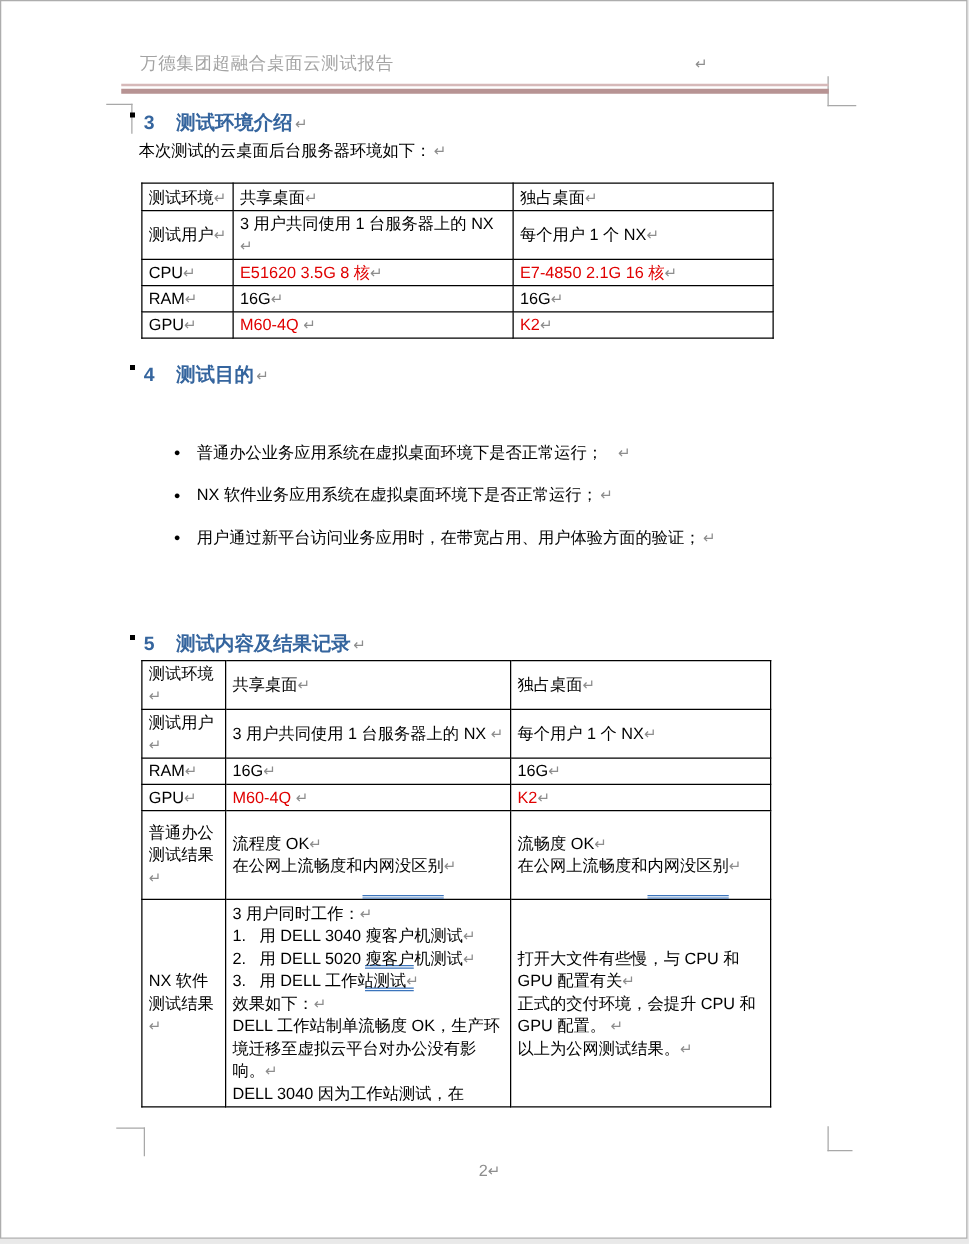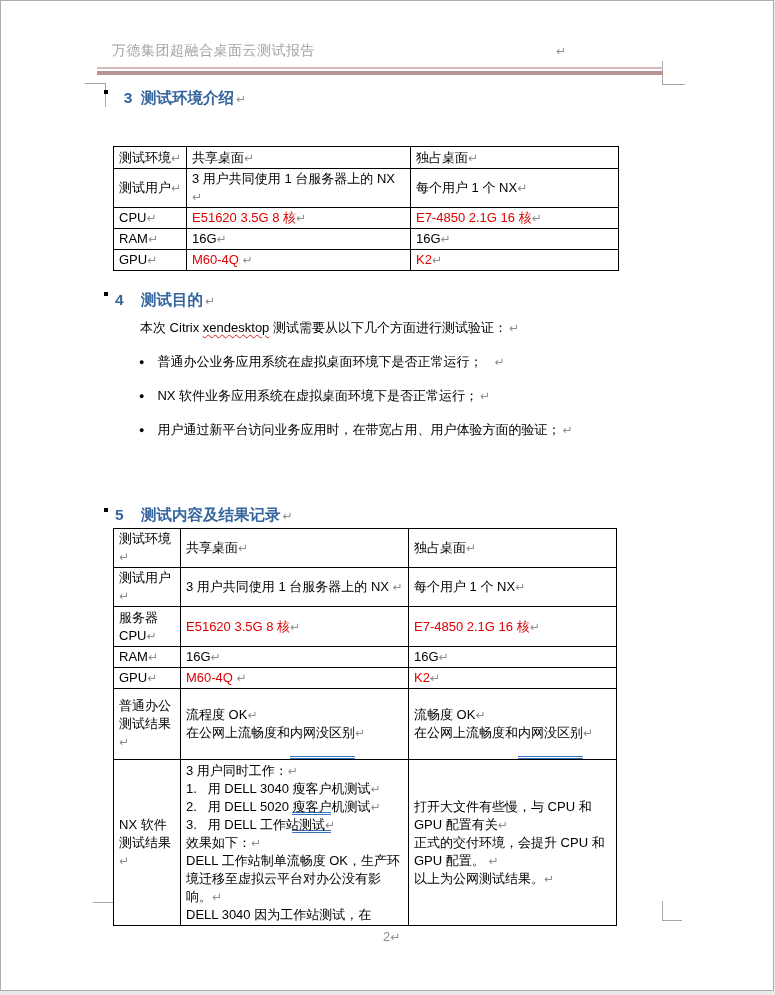--- a/index.html
+++ b/index.html
@@ -75,22 +75,25 @@
   <div class="abs crop" style="left:85px;top:83px;width:21px;height:1px;"></div>
   <div class="abs crop" style="left:105px;top:83px;width:1px;height:24px;"></div>
   <div class="abs crop" style="left:662px;top:61px;width:1px;height:24px;"></div>
   <div class="abs crop" style="left:662px;top:84px;width:23px;height:1px;"></div>
   <div class="abs crop" style="left:93px;top:902px;width:23px;height:1px;"></div>
   <div class="abs crop" style="left:115px;top:902px;width:1px;height:23px;"></div>
   <div class="abs crop" style="left:662px;top:901px;width:1px;height:20px;"></div>
   <div class="abs crop" style="left:662px;top:920px;width:20px;height:1px;"></div>
 
   <div class="abs anchor-square" style="left:104px;top:90px;"></div>
-  <div class="abs heading" style="left:115px;top:88px;text-align:center;">
+  <div class="abs heading" style="left:115px;top:88px;">
     <span class="num">3</span><span>测试环境介绍</span><span class="eop inpara">↵</span>
+  </div>
+  <div class="abs para" style="left:111px;top:112px;">
+    <span class="bindtext">本次测试的云桌面后台服务器环境如下：</span><span class="eop inpara">↵</span>
   </div>
 
   <table class="doc" style="left:113px;top:146px;width:505px;">
     <colgroup>
         <col style="width:73px;">
         <col style="width:224px;">
         <col style="width:208px;">
       </colgroup>
     <tbody>
         <tr style="height:22px;">
@@ -118,23 +121,20 @@
       <td class="red"><span class="cellpara">M60-4Q </span><span class="eop">↵</span></td>
       <td class="red"><span class="cellpara">K2</span><span class="eop">↵</span></td>
     </tr>
   </tbody>
     </table>
 
   <div class="abs anchor-square" style="left:104px;top:292px;"></div>
   <div class="abs heading" style="left:115px;top:290px;">
     <span class="num">4</span><span>测试目的</span><span class="eop inpara">↵</span>
   </div>
-  <div class="abs para" style="left:140px;top:319px;">
-    <span class="bindtext">本次 Citrix </span><span class="spell-err bindtext">xendesktop</span><span class="bindtext"> 测试需要从以下几个方面进行测试验证：</span><span class="eop inpara">↵</span>
-  </div>
 
   <div class="abs bullet-item" style="top:353px;">
     <span class="dot">●</span><span>普通办公业务应用系统在虚拟桌面环境下是否正常运行；</span><span class="tabgap"></span><span class="eop">↵</span>
   </div>
   <div class="abs bullet-item" style="top:421px;">
     <span class="dot">●</span><span>用户通过新平台访问业务应用时，在带宽占用、用户体验方面的验证；</span><span class="eop inpara">↵</span>
   </div>
   <div class="abs bullet-item" style="top:387px;">
     <span class="dot">●</span><span>NX 软件业务应用系统在虚拟桌面环境下是否正常运行；</span><span class="eop inpara">↵</span>
   </div>
@@ -154,28 +154,20 @@
         <tr style="height:22px;">
       <td><span class="cellpara">测试环境</span><span class="eop">↵</span></td>
       <td><span class="cellpara">共享桌面</span><span class="eop">↵</span></td>
       <td><span class="cellpara">独占桌面</span><span class="eop">↵</span></td>
     </tr>
     <tr style="height:38px;">
       <td><span class="cellpara">测试用户</span><span class="eop">↵</span></td>
       <td><span class="cellpara">3 用户共同使用 1 台服务器上的 NX </span><span class="eop">↵</span></td>
       <td><span class="cellpara">每个用户 1 个 NX</span><span class="eop">↵</span></td>
     </tr>
-    <tr style="height:37px;">
-      <td class="top">
-        <div><span class="cellpara">服务器</span></div>
-        <div><span class="cellpara">CPU</span><span class="eop">↵</span></div>
-      </td>
-      <td class="red"><span class="cellpara">E51620 3.5G 8 核</span><span class="eop">↵</span></td>
-      <td class="red"><span class="cellpara">E7-4850 2.1G 16 核</span><span class="eop">↵</span></td>
-    </tr>
     <tr style="height:20px;">
       <td><span class="cellpara">RAM</span><span class="eop">↵</span></td>
       <td><span class="cellpara">16G</span><span class="eop">↵</span></td>
       <td><span class="cellpara">16G</span><span class="eop">↵</span></td>
     </tr>
     <tr style="height:20px;">
       <td><span class="cellpara">GPU</span><span class="eop">↵</span></td>
       <td class="red"><span class="cellpara">M60-4Q </span><span class="eop">↵</span></td>
       <td class="red"><span class="cellpara">K2</span><span class="eop">↵</span></td>
     </tr>

